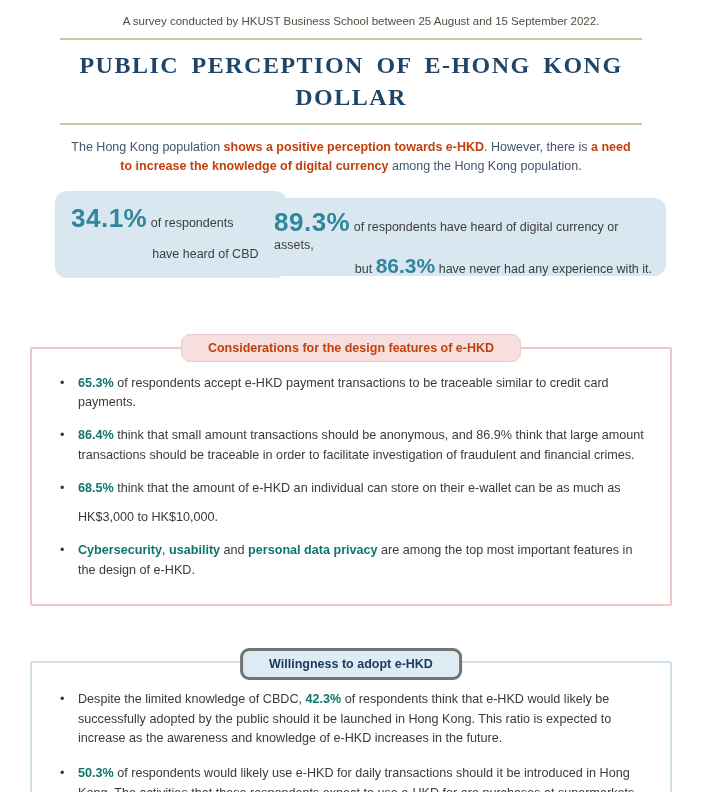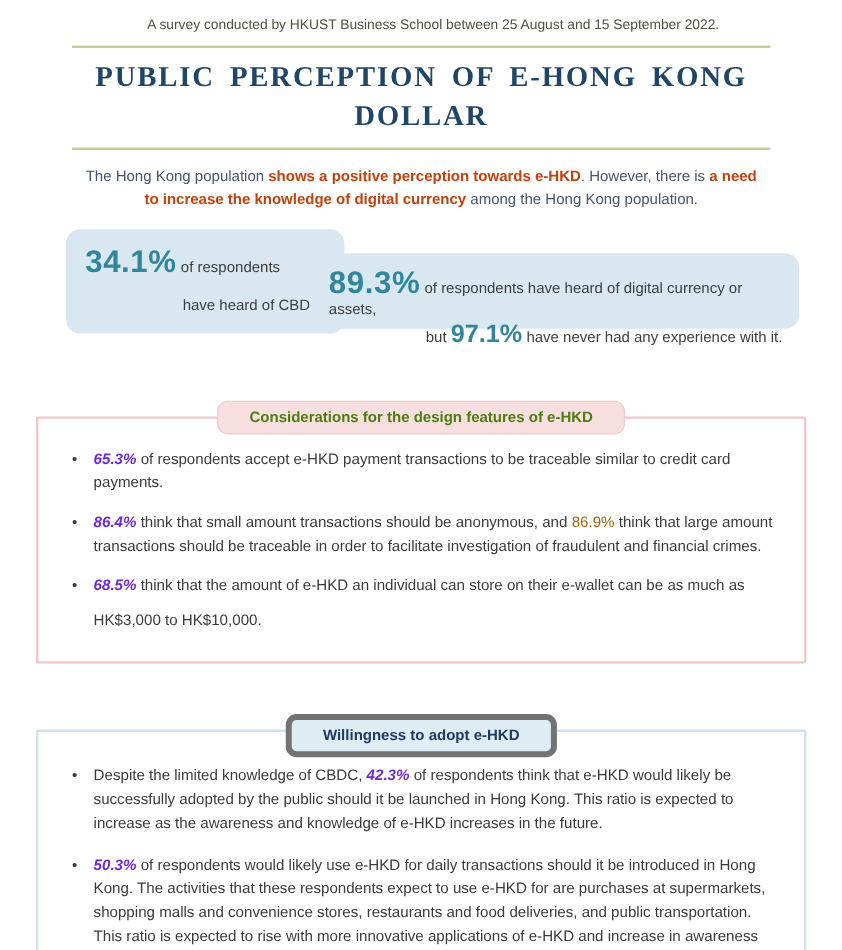--- a/index.html
+++ b/index.html
@@ -75,22 +75,22 @@
     font-weight: bold;
     color: #31859c;
   }
   .stat-cbdc {
     left: 55px; top: 0;
     width: 232px; height: 87px;
     padding: 12px 16px;
   }
   .stat-cbdc .line2 { margin-top: 13px; text-align: right; }
   .stat-digital {
-    left: 258px; top: 20px;
-    width: 408px; height: 63px;
+    left: 258px; top: 7px;
+    width: 408px; height: 78px;
     padding: 9px 14px 9px 16px;
   }
   .stat-digital .line2 { margin-top: 2px; text-align: right; }
 
   
   .section {
     position: relative;
     margin: 0 30px;
     background: #ffffff;
     border-radius: 2px;
@@ -101,22 +101,22 @@
     position: absolute;
     top: -15px;
     left: 50%;
     transform: translateX(-50%);
     white-space: nowrap;
     padding: 6px 26px;
     border-radius: 9px;
     font-size: 12.5px;
     font-weight: bold;
   }
-  .badge-pink { background: #f6dfde; border: 1px solid #edcbca; color: #4d7c0f; }
-  .badge-blue { background: #deedf3; border: 5px solid #737373; color: #1f3864; text-align: right; }
+  .badge-pink { background: #f6dfde; border: 1px solid #edcbca; color: #c2410c; }
+  .badge-blue { background: #deedf3; border: 3px solid #737373; color: #1f3864; text-align: right; }
 
   .section ul {
     list-style: none;
     margin: 0;
     padding: 25px 18px 10px 22px;
   }
   .section li {
     position: relative;
     padding-left: 24px;
     margin-bottom: 13px;
@@ -127,52 +127,53 @@
   .section li::before {
     content: "•";
     position: absolute;
     left: 6px;
     top: 0;
     color: #3a3a3a;
   }
   .section-blue ul { padding-top: 27px; padding-bottom: 12px; }
   .section-blue li { margin-bottom: 15px; }
 
-  .hl   { color: #6d28d9; font-weight: bold; font-style: italic; }
-  .teal { color: #a16207; }
+  .hl   { color: #0f766e; font-weight: bold; }
+  .teal { color: #404040; }
   .cyan { color: #29abe2; font-weight: bold; }
   .br-gap { display: block; height: 9px; }
 </style>
 </head>
 <body>
 
 <div class="survey-note">A survey conducted by HKUST Business School between 25 August and 15 September 2022.</div>
 <div class="rule rule-top"></div>
 <div class="page-title">PUBLIC PERCEPTION OF E-HONG KONG DOLLAR</div>
 <div class="rule rule-bottom"></div>
 
 <div class="intro"><span>The Hong Kong population </span><span class="cyan">shows a positive perception towards e-HKD</span><span>. However, there is </span><span class="cyan">a need to increase the knowledge of digital currency</span><span> among the Hong Kong population.</span></div>
 
 <div class="stats">
   <div class="stat-box stat-cbdc">
     <div class="line1"><span class="big">34.1%</span><span> of respondents</span></div>
     <div class="line2">have heard of CBDC.</div>
   </div>
   <div class="stat-box stat-digital">
     <div class="line1"><span class="big">89.3%</span><span> of respondents have heard of digital currency or assets,</span></div>
-    <div class="line2"><span>but </span><span class="mid">97.1%</span><span> have never had any experience with it.</span></div>
+    <div class="line2"><span>but </span><span class="mid">86.3%</span><span> have never had any experience with it.</span></div>
   </div>
 </div>
 
 <div class="section section-pink">
   <div class="badge badge-pink">Considerations for the design features of e-HKD</div>
   <ul>
     <li><span class="hl">65.3%</span><span> of respondents accept e-HKD payment transactions to be traceable similar to credit card payments.</span></li>
     <li><span class="hl">86.4%</span><span> think that small amount transactions should be anonymous, and </span><span class="teal">86.9%</span><span> think that large amount transactions should be traceable in order to facilitate investigation of fraudulent and financial crimes.</span></li>
     <li><span class="hl">68.5%</span><span> think that the amount of e-HKD an individual can store on their e-wallet can be as much as</span><span class="br-gap"></span><span>HK$3,000 to HK$10,000.</span></li>
+    <li><span class="hl">Cybersecurity</span><span>, </span><span class="hl">usability</span><span> and </span><span class="hl">personal data privacy</span><span> are among the top most important features in the design of e-HKD.</span></li>
   </ul>
 </div>
 
 <div class="section section-blue">
   <div class="badge badge-blue">Willingness to adopt e-HKD</div>
   <ul>
     <li><span>Despite the limited knowledge of CBDC, </span><span class="hl">42.3%</span><span> of respondents think that e-HKD would likely be successfully adopted by the public should it be launched in Hong Kong. This ratio is expected to increase as the awareness and knowledge of e-HKD increases in the future.</span></li>
     <li><span class="hl">50.3%</span><span> of respondents would likely use e-HKD for daily transactions should it be introduced in Hong Kong. The activities that these respondents expect to use e-HKD for are purchases at supermarkets, shopping malls and convenience stores, restaurants and food deliveries, and public transportation. This ratio is expected to rise with more innovative applications of e-HKD and increase in awareness and knowledge among the public.</span></li>
   </ul>
 </div>

